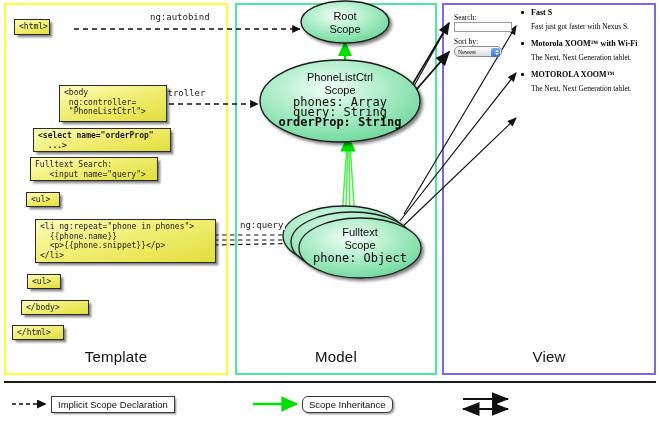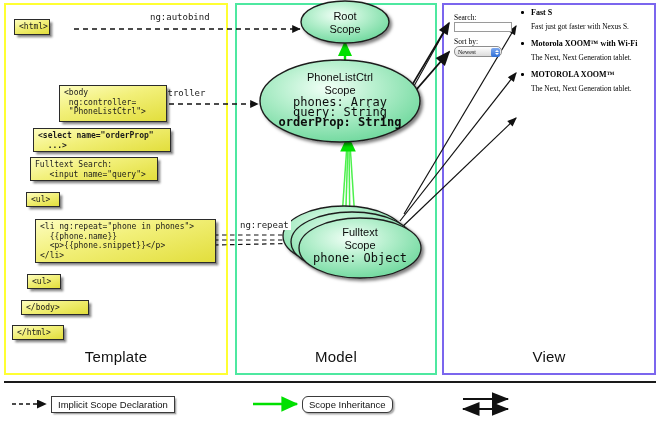--- a/index.html
+++ b/index.html
@@ -165,21 +165,21 @@
   </div>
 
   <div class="elab" style="left:300px;top:226px;width:120px;">
     <div class="t">Fulltext</div>
     <div class="t">Scope</div>
     <div class="p" style="margin-top:3px;">phone: Object</div>
   </div>
 
   <div class="edgelab" style="left:148px;top:12px;">ng:autobind</div>
   <div class="edgelab" style="left:133px;top:88px;">ng:controller</div>
-  <div class="edgelab" style="left:238px;top:220px;">ng:repeat</div>
+  <div class="edgelab" style="left:238px;top:220px;">ng:query</div>
 
   <div class="ybox" style="left:14px;top:19px;width:36px;height:16px;">&lt;html&gt;</div>
 
   <div class="ybox" style="left:22px;top:85px;width:108px;height:37px;margin-left:37px;">&lt;body
  ng:controller=
  "PhoneListCtrl"&gt;</div>
 
   <div class="ybox b" style="left:33px;top:128px;width:138px;height:24px;">&lt;select name="orderProp"
   ...&gt;</div>
 

